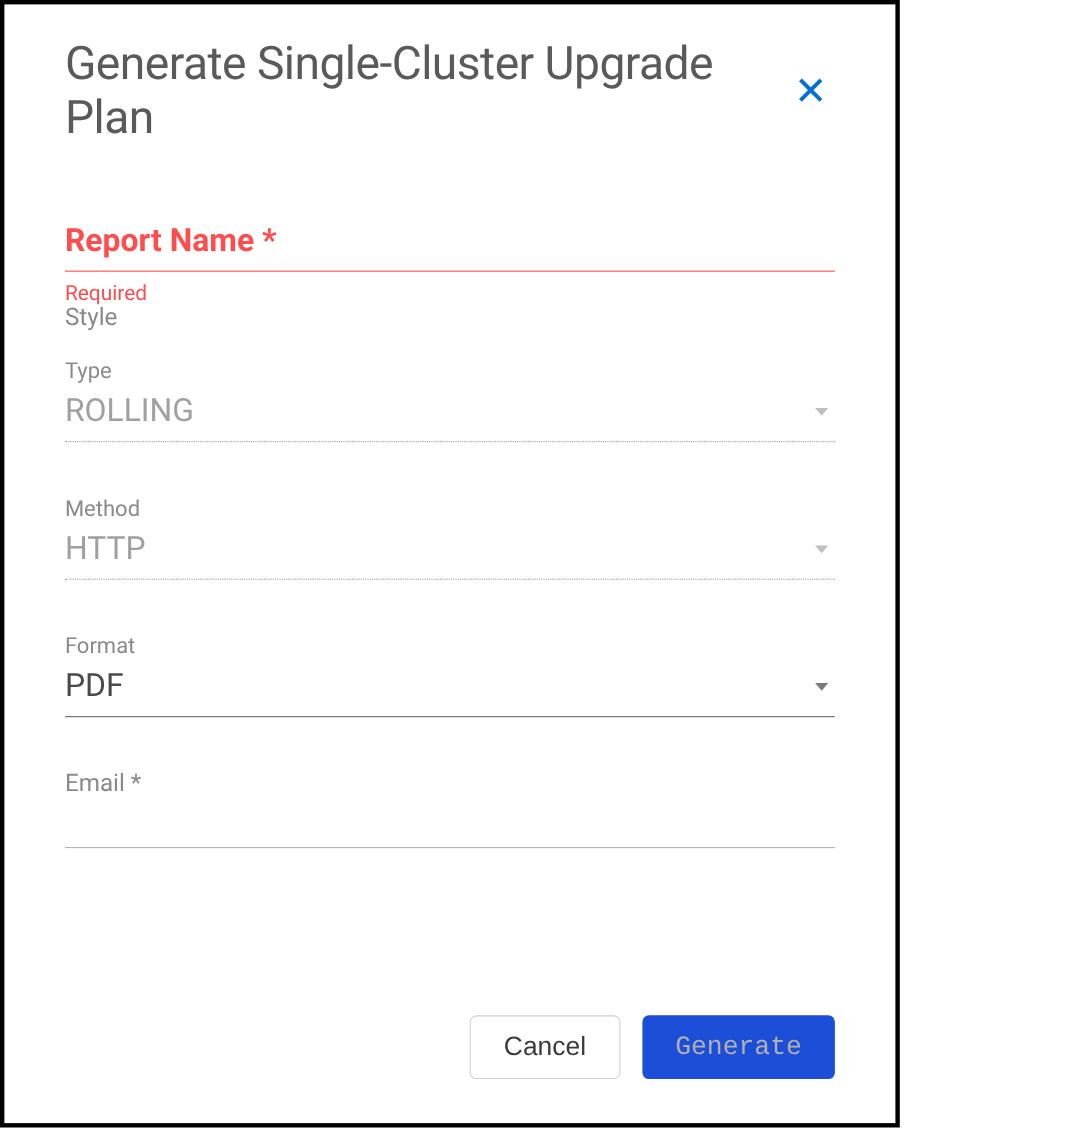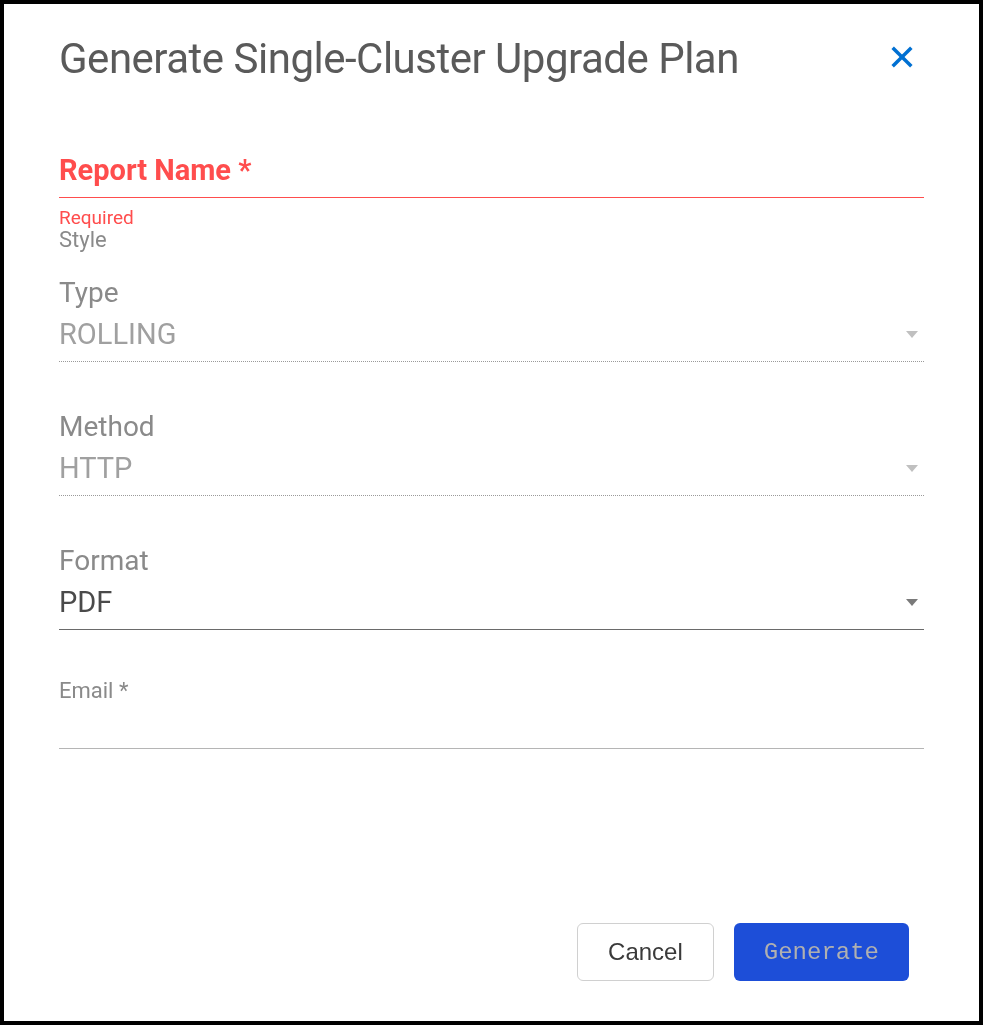--- a/index.html
+++ b/index.html
@@ -8,21 +8,21 @@
       padding: 0;
     }
     body {
       font-family: -apple-system, BlinkMacSystemFont, "Segoe UI", Roboto, "Helvetica Neue", Arial, sans-serif;
       background: #fff;
       width: 983px;
       height: 1025px;
     }
     .dialog {
       border: 4px solid #000;
-      width: 983px;
+      width: 818px;
       height: 1025px;
       padding: 30px 55px 40px 55px;
       position: relative;
       background: #fff;
     }
     .header {
       display: flex;
       justify-content: space-between;
       align-items: center;
       margin-bottom: 70px;
@@ -45,21 +45,21 @@
       height: 28px;
       stroke: #0070d2;
       stroke-width: 3;
       fill: none;
     }
     .form-field {
       margin-bottom: 48px;
       position: relative;
     }
     .field-label {
-      font-size: 28px;
+      font-size: 20px;
       color: #8a8a8a;
       display: block;
       margin-bottom: 2px;
       font-weight: 400;
     }
     .field-input-row {
       display: flex;
       align-items: center;
       justify-content: space-between;
       border-bottom: 1px solid #6a6a6a;
@@ -127,21 +127,21 @@
     }
     .email-underline {
       border-bottom: 1px solid #b5b5b5;
     }
     .button-row {
       display: flex;
       justify-content: flex-end;
       gap: 20px;
       position: absolute;
       bottom: 40px;
-      right: 70px;
+      right: 55px;
     }
     .btn {
       padding: 14px 30px;
       font-size: 24px;
       border-radius: 6px;
       cursor: pointer;
       font-weight: 400;
     }
     .btn-cancel {
       background: #fff;

